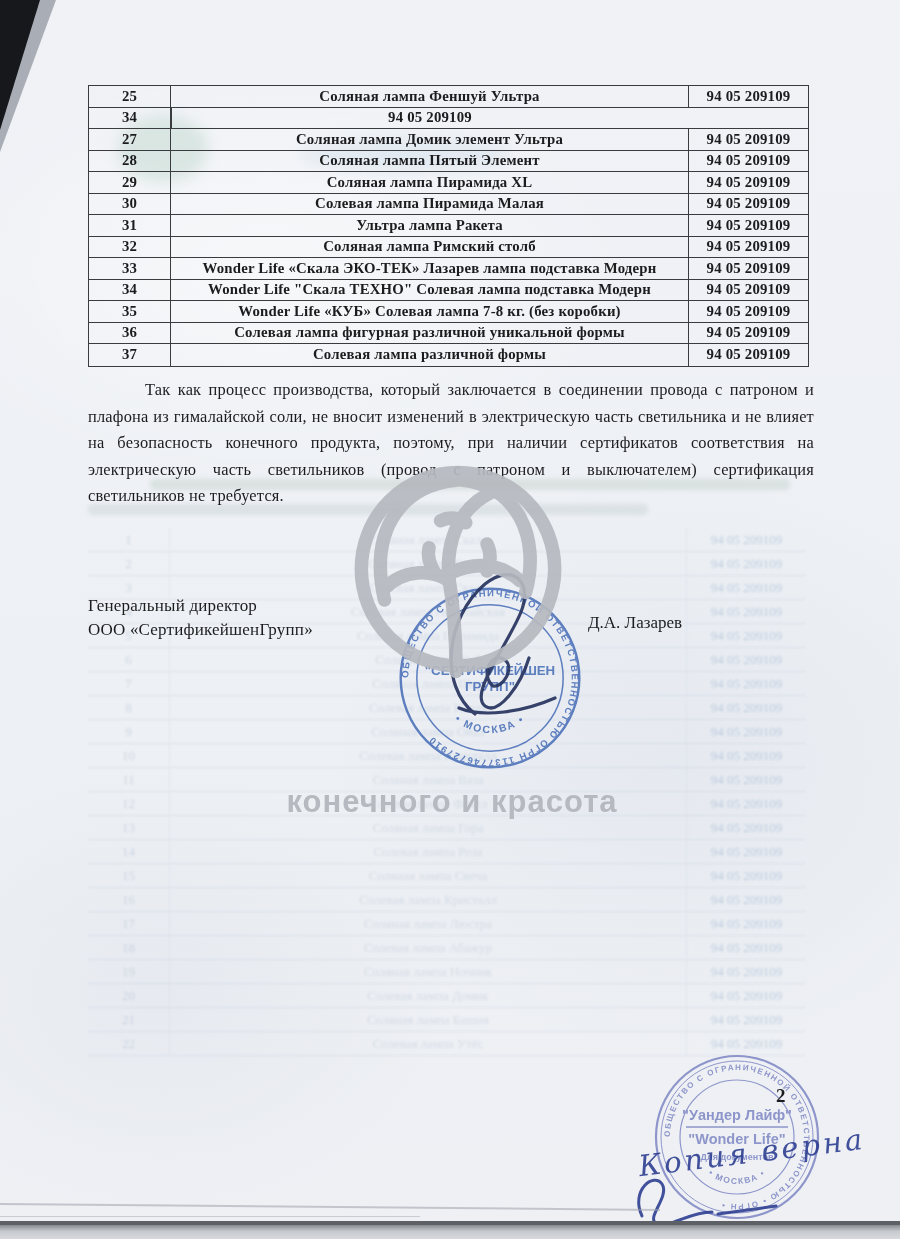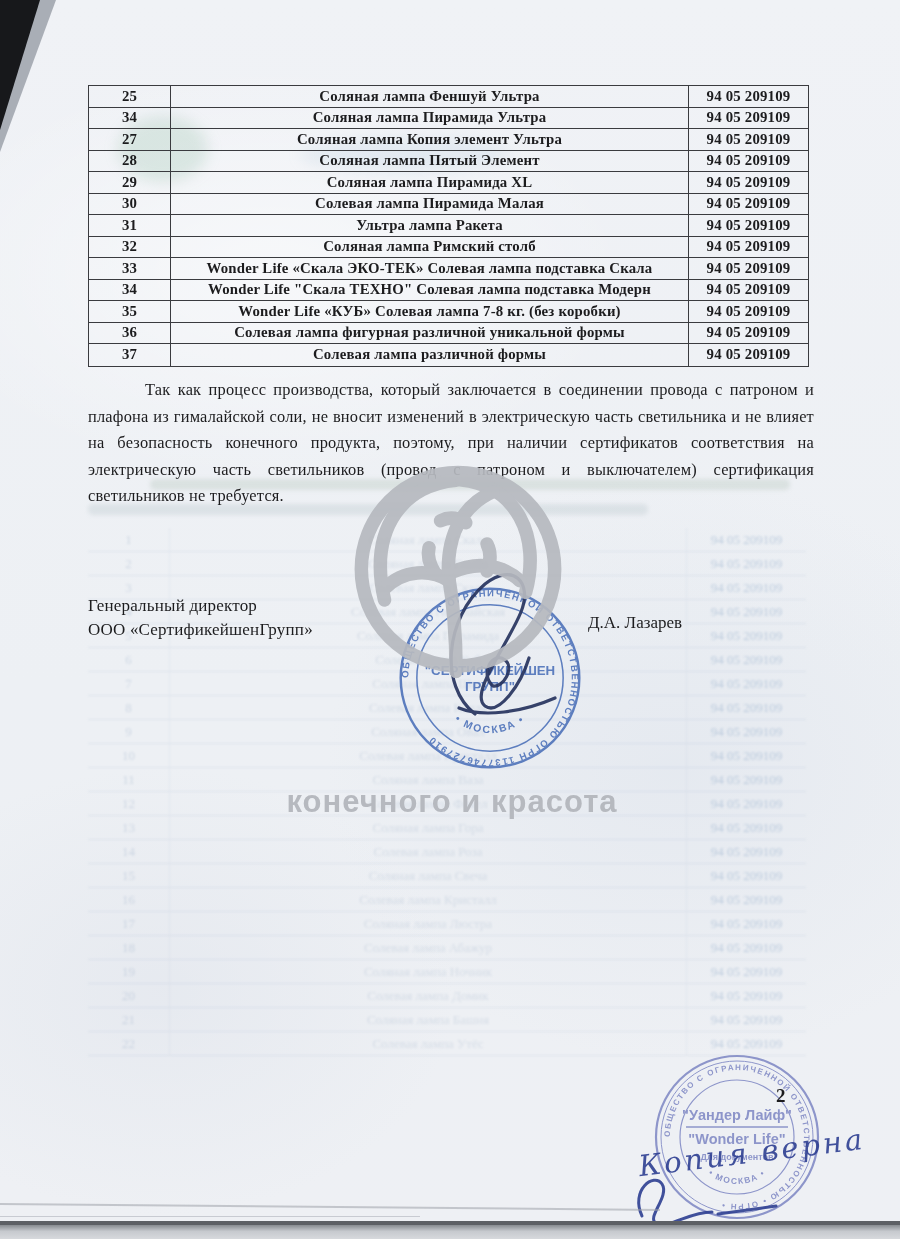--- a/index.html
+++ b/index.html
@@ -219,27 +219,26 @@
   <div id="cert-table">
 
       <div class="trow">
         <div class="tcell c-num">25</div>
         <div class="tcell c-name">Соляная лампа Феншуй Ультра</div>
         <div class="tcell c-code">94 05 209109</div>
       </div>
 
       <div class="trow">
         <div class="tcell c-num">34</div>
-        <div class="tcell c-name">Соляная лампа Пирамида Ультра</div>
         <div class="tcell c-code">94 05 209109</div>
       </div>
 
       <div class="trow">
         <div class="tcell c-num">27</div>
-        <div class="tcell c-name">Соляная лампа Копия элемент Ультра</div>
+        <div class="tcell c-name">Соляная лампа Домик элемент Ультра</div>
         <div class="tcell c-code">94 05 209109</div>
       </div>
 
       <div class="trow">
         <div class="tcell c-num">28</div>
         <div class="tcell c-name">Соляная лампа Пятый Элемент</div>
         <div class="tcell c-code">94 05 209109</div>
       </div>
 
       <div class="trow">
@@ -261,21 +260,21 @@
       </div>
 
       <div class="trow">
         <div class="tcell c-num">32</div>
         <div class="tcell c-name">Соляная лампа Римский столб</div>
         <div class="tcell c-code">94 05 209109</div>
       </div>
 
       <div class="trow">
         <div class="tcell c-num">33</div>
-        <div class="tcell c-name">Wonder Life «Скала ЭКО-ТЕК» Солевая лампа подставка Скала</div>
+        <div class="tcell c-name">Wonder Life «Скала ЭКО-ТЕК» Лазарев лампа подставка Модерн</div>
         <div class="tcell c-code">94 05 209109</div>
       </div>
 
       <div class="trow">
         <div class="tcell c-num">34</div>
         <div class="tcell c-name">Wonder Life "Скала ТЕХНО" Солевая лампа  подставка Модерн</div>
         <div class="tcell c-code">94 05 209109</div>
       </div>
 
       <div class="trow">

